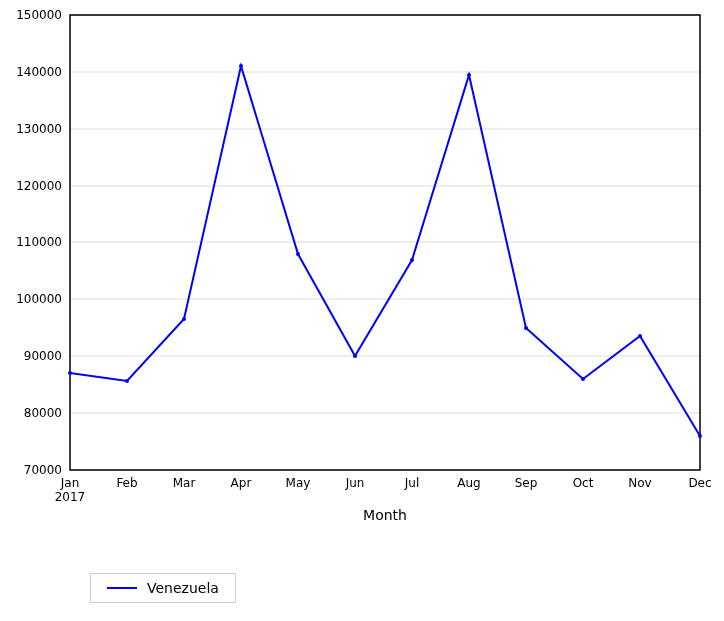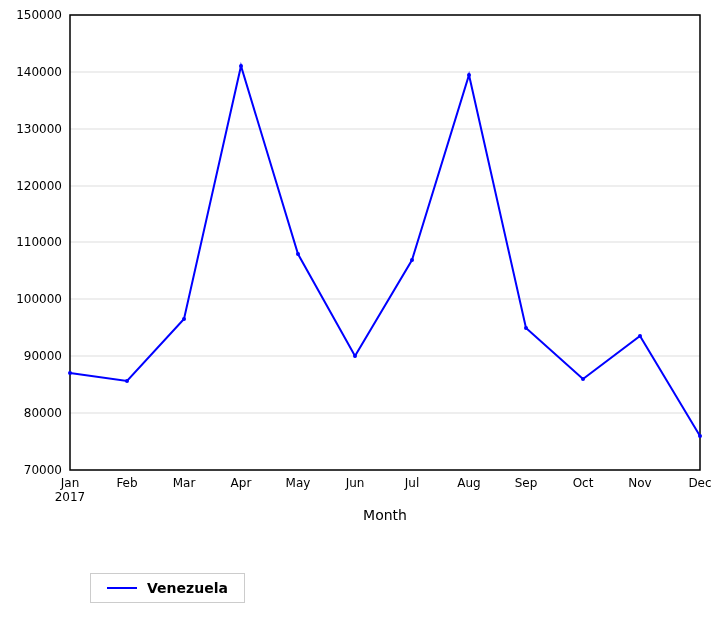--- a/index.html
+++ b/index.html
@@ -31,21 +31,20 @@
     .legend-box {
       position: absolute;
       bottom: 18px;
       left: 90px;
       border: 1px solid #ccc;
       background: white;
       padding: 6px 16px;
       display: flex;
       align-items: center;
       gap: 10px;
-      font-weight: bold;
     }
     .legend-line {
       width: 30px;
       height: 2px;
       background: blue;
       display: inline-block;
     }
     .legend-text {
       font-size: 14px;
       color: #000;

